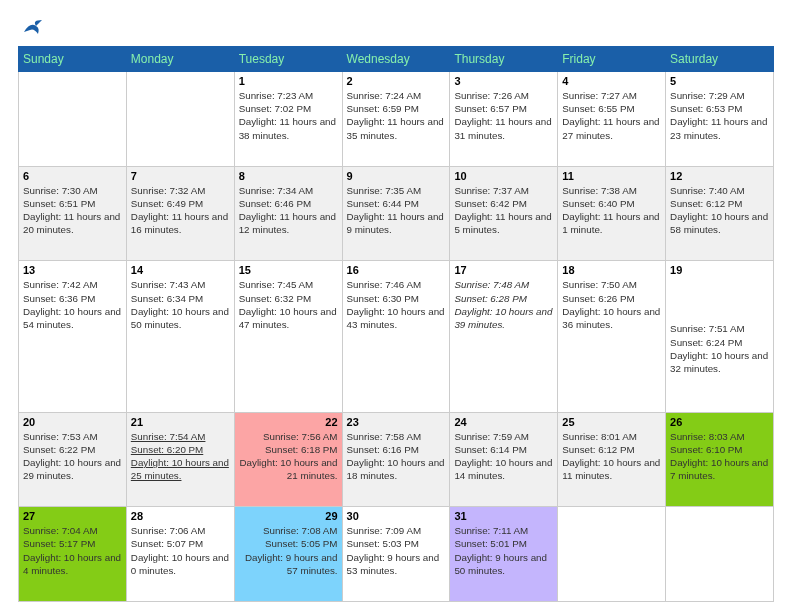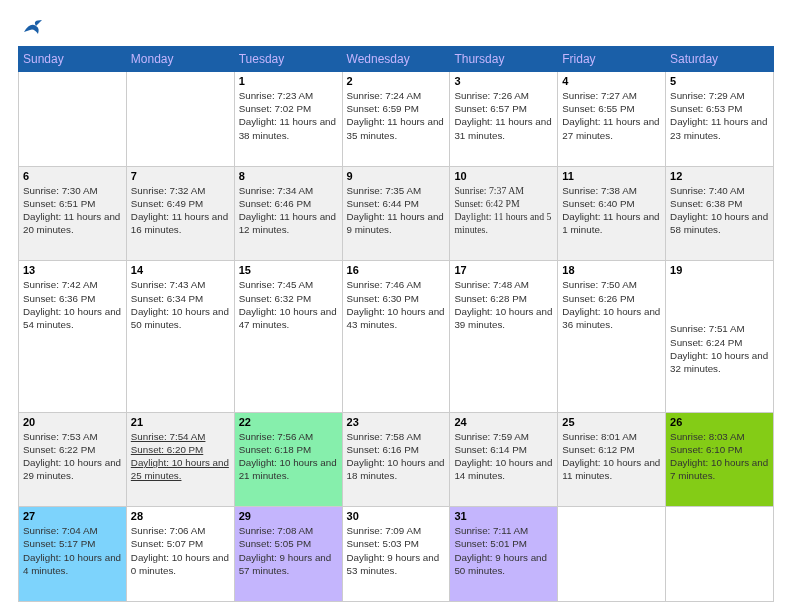--- a/index.html
+++ b/index.html
@@ -62,21 +62,21 @@
       color: #555;
     }
     .calendar {
       flex: 1;
       border-collapse: collapse;
       width: 100%;
       font-size: 10.5px;
     }
     .calendar th {
       background: #1a5fa8;
-      color: #c4b5fd;
+      color: #86efac;
       padding: 5px 4px;
       text-align: left;
       font-size: 12px;
       font-weight: normal;
       border: 1px solid #1a5fa8;
     }
     .calendar td {
       border: 1px solid #ccc;
       vertical-align: top;
       padding: 3px 4px;
@@ -196,34 +196,34 @@
 Daylight: 11 hours and 12 minutes.</div>
           </td>
           <td style="background: rgb(240, 240, 240);">
             <span class="day-num">9</span>
             <div class="day-info" style="white-space: pre-line;">Sunrise: 7:35 AM
 Sunset: 6:44 PM
 Daylight: 11 hours and 9 minutes.</div>
           </td>
           <td style="background: rgb(240, 240, 240); margin-left: 28px;">
             <span class="day-num">10</span>
-            <div class="day-info" style="white-space: pre-line; font-family: Liberation Serif, serif;">Sunrise: 7:37 AM
+            <div class="day-info" style="white-space: pre-line;">Sunrise: 7:37 AM
 Sunset: 6:42 PM
 Daylight: 11 hours and 5 minutes.</div>
           </td>
           <td style="background: rgb(240, 240, 240);">
             <span class="day-num">11</span>
             <div class="day-info" style="white-space: pre-line;">Sunrise: 7:38 AM
 Sunset: 6:40 PM
 Daylight: 11 hours and 1 minute.</div>
           </td>
           <td style="background: rgb(240, 240, 240);">
             <span class="day-num">12</span>
             <div class="day-info" style="white-space: pre-line;">Sunrise: 7:40 AM
-Sunset: 6:38 PM
+Sunset: 6:12 PM
 Daylight: 10 hours and 58 minutes.</div>
           </td>
         </tr>
         <tr class="row-odd">
           <td style="background: rgb(255, 255, 255);">
             <span class="day-num">13</span>
             <div class="day-info" style="white-space: pre-line;">Sunrise: 7:42 AM
 Sunset: 6:36 PM
 Daylight: 10 hours and 54 minutes.</div>
           </td>
@@ -240,21 +240,21 @@
 Daylight: 10 hours and 47 minutes.</div>
           </td>
           <td style="background: rgb(255, 255, 255);">
             <span class="day-num">16</span>
             <div class="day-info" style="white-space: pre-line;">Sunrise: 7:46 AM
 Sunset: 6:30 PM
 Daylight: 10 hours and 43 minutes.</div>
           </td>
           <td style="background: rgb(255, 255, 255);">
             <span class="day-num">17</span>
-            <div class="day-info" style="white-space: pre-line;">Sunrise: 7:48 AM
+            <div class="day-info" style="white-space: pre-line; font-style: italic;">Sunrise: 7:48 AM
 Sunset: 6:28 PM
 Daylight: 10 hours and 39 minutes.</div>
           </td>
           <td style="background: rgb(255, 255, 255);">
             <span class="day-num">18</span>
             <div class="day-info" style="white-space: pre-line;">Sunrise: 7:50 AM
 Sunset: 6:26 PM
 Daylight: 10 hours and 36 minutes.</div>
           </td>
           <td style="background: rgb(255, 255, 255);">
@@ -270,21 +270,21 @@
             <div class="day-info" style="white-space: pre-line;">Sunrise: 7:53 AM
 Sunset: 6:22 PM
 Daylight: 10 hours and 29 minutes.</div>
           </td>
           <td style="background: rgb(240, 240, 240);">
             <span class="day-num">21</span>
             <div class="day-info" style="white-space: pre-line; text-decoration: underline;">Sunrise: 7:54 AM
 Sunset: 6:20 PM
 Daylight: 10 hours and 25 minutes.</div>
           </td>
-          <td style="background: #86efac;">
+          <td style="background: #fca5a5; text-align: right;">
             <span class="day-num">22</span>
             <div class="day-info" style="white-space: pre-line;">Sunrise: 7:56 AM
 Sunset: 6:18 PM
 Daylight: 10 hours and 21 minutes.</div>
           </td>
           <td style="background: rgb(240, 240, 240);">
             <span class="day-num">23</span>
             <div class="day-info" style="white-space: pre-line;">Sunrise: 7:58 AM
 Sunset: 6:16 PM
 Daylight: 10 hours and 18 minutes.</div>
@@ -302,33 +302,33 @@
 Daylight: 10 hours and 11 minutes.</div>
           </td>
           <td style="background: #84cc16;">
             <span class="day-num">26</span>
             <div class="day-info" style="white-space: pre-line;">Sunrise: 8:03 AM
 Sunset: 6:10 PM
 Daylight: 10 hours and 7 minutes.</div>
           </td>
         </tr>
         <tr class="row-odd">
-          <td style="background: #7dd3fc;">
+          <td style="background: #84cc16;">
             <span class="day-num">27</span>
             <div class="day-info" style="white-space: pre-line;">Sunrise: 7:04 AM
 Sunset: 5:17 PM
 Daylight: 10 hours and 4 minutes.</div>
           </td>
           <td style="background: rgb(255, 255, 255);">
             <span class="day-num">28</span>
             <div class="day-info" style="white-space: pre-line;">Sunrise: 7:06 AM
 Sunset: 5:07 PM
 Daylight: 10 hours and 0 minutes.</div>
           </td>
-          <td style="background: #c4b5fd;">
+          <td style="background: #7dd3fc; text-align: right;">
             <span class="day-num">29</span>
             <div class="day-info" style="white-space: pre-line;">Sunrise: 7:08 AM
 Sunset: 5:05 PM
 Daylight: 9 hours and 57 minutes.</div>
           </td>
           <td style="background: rgb(255, 255, 255);">
             <span class="day-num">30</span>
             <div class="day-info" style="white-space: pre-line;">Sunrise: 7:09 AM
 Sunset: 5:03 PM
 Daylight: 9 hours and 53 minutes.</div>

